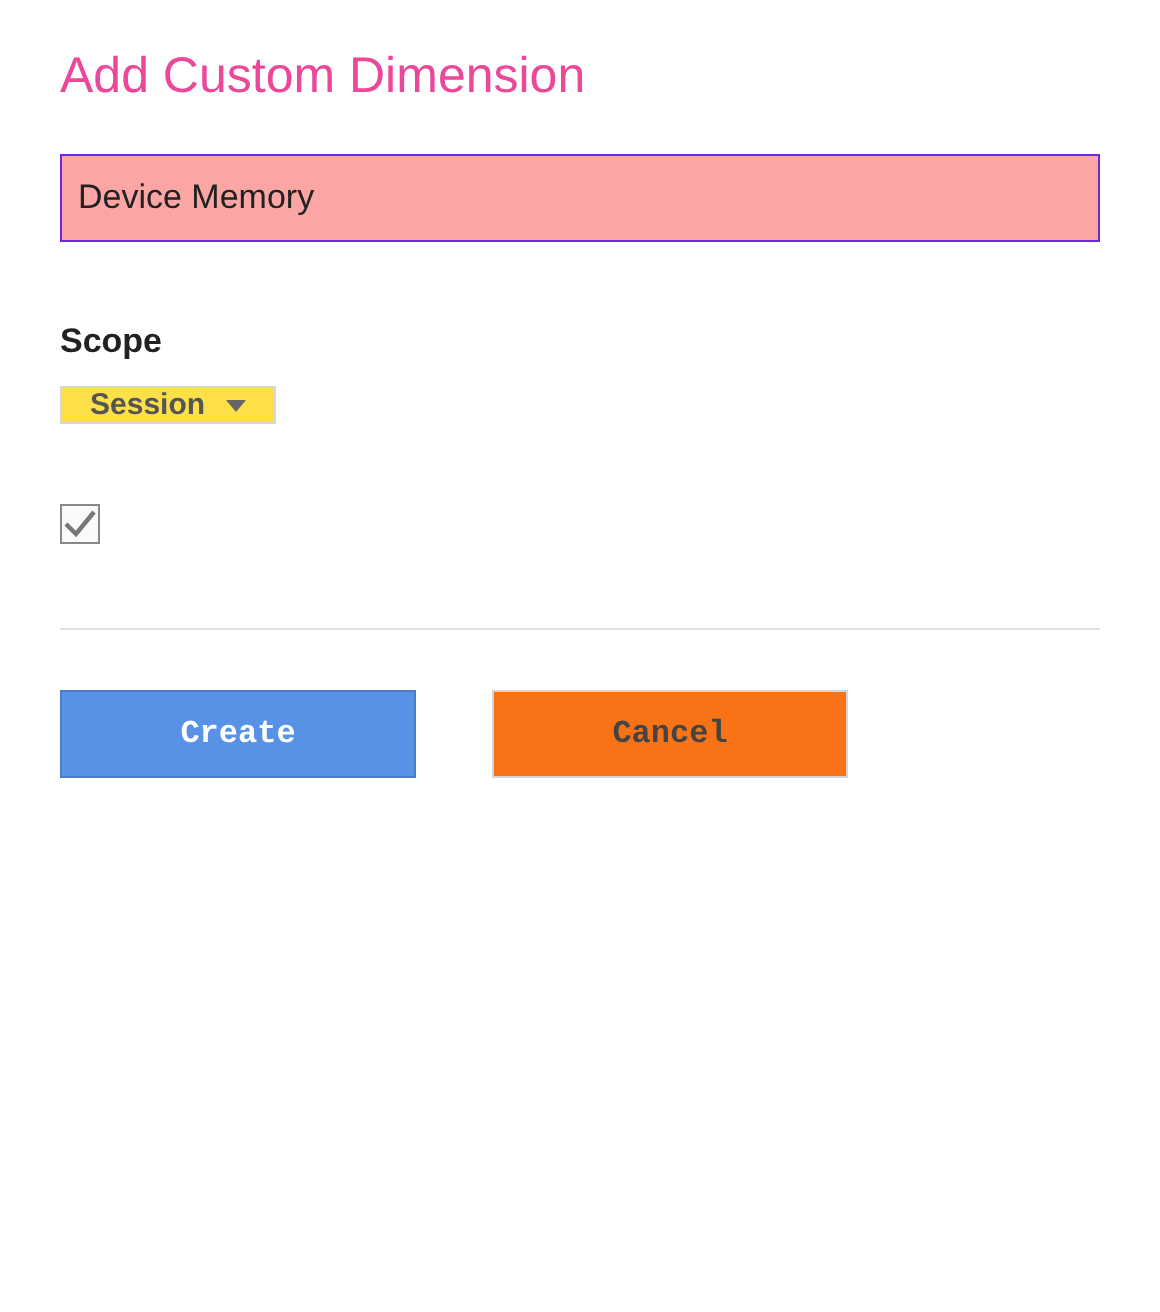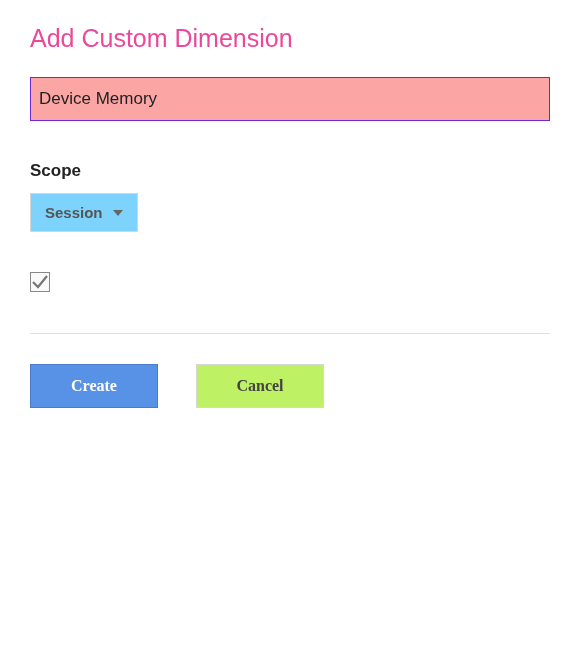--- a/index.html
+++ b/index.html
@@ -35,22 +35,22 @@
       padding: 11px 8px;
       font-size: 17px;
       color: #222;
       border: 1px solid #6d28d9;
       background: #fca5a5;
       font-family: inherit;
     }
     .dropdown {
       display: inline-flex;
       align-items: center;
-      padding: 10px 14px;
-      background: #7dd3fc;
+      padding: 0 14px;
+      background: #fde047;
       border: 1px solid #d6d6d6;
       cursor: pointer;
       gap: 10px;
     }
     .dropdown-label {
       font-size: 15px;
       font-weight: 700;
       color: #555;
     }
     .dropdown-caret {
@@ -80,34 +80,34 @@
       border-top: 1px solid #e0e0e0;
       margin-top: 24px;
       margin-bottom: 30px;
     }
     .button-row {
       display: flex;
       gap: 38px;
     }
     .btn {
       padding: 12px 0;
-      width: 128px;
+      width: 178px;
       font-size: 16px;
       font-weight: 700;
       border: 1px solid transparent;
       cursor: pointer;
-      font-family: Liberation Serif, serif;
+      font-family: Liberation Mono, monospace;
     }
     .btn-primary {
       background: #5892e6;
       color: #fff;
       border-color: #4a7cc8;
     }
     .btn-secondary {
-      background: #bef264;
+      background: #f97316;
       color: #444;
       border-color: #d6d6d6;
     }
   </style>
 </head>
 <body>
 
 <h1 class="page-title">Add Custom Dimension</h1>
 
 <div class="field-group">

